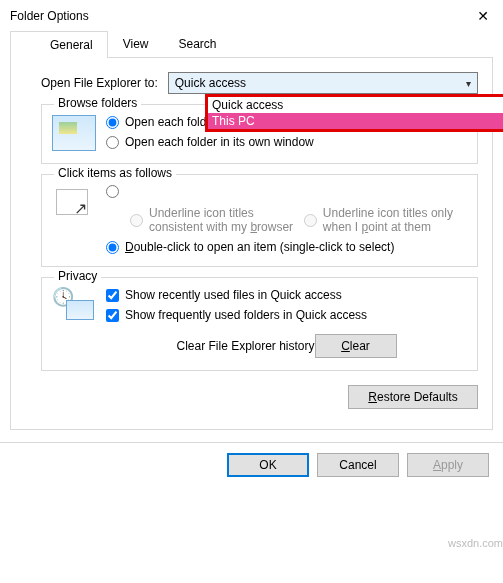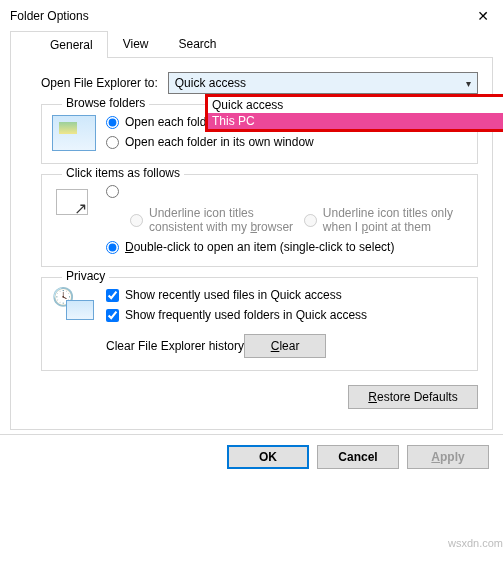--- a/index.html
+++ b/index.html
@@ -13,34 +13,34 @@
 .tab.active { border-color: #d9d9d9; background: #fff; position: relative; top: 1px; padding-left: 39px; }
 .panel { border: 1px solid #d9d9d9; border-top: none; padding: 14px 14px 20px 30px; position: relative; }
 .row-open { display: flex; align-items: center; gap: 10px; margin-bottom: 10px; position: relative; }
 .select { flex: 1; height: 22px; border: 1px solid #7a7a7a; background: #e6f2fb; display: flex; align-items: center; padding: 0 6px; justify-content: space-between; }
 .select span.chev { font-size: 10px; color: #333; }
 .dropdown { position: absolute; left: 164px; top: 22px; width: 310px; border: 3px solid #e00000; background: #fff; z-index: 10; }
 .dropdown .opt { padding: 1px 4px; }
 .dropdown .opt.sel { background: #fff; }
 .dropdown .opt.hov { background: #ec4899; color: #fff; }
 .group { border: 1px solid #d9d9d9; margin-top: 10px; padding: 10px 10px 12px 10px; position: relative; }
-.group-legend { position: absolute; top: -9px; left: 20px; background: #fff; padding: 0 4px; }
+.group-legend { position: absolute; top: -9px; left: 12px; background: #fff; padding: 0 4px; }
 .grow { display: flex; align-items: flex-start; gap: 10px; }
 .icon48 { width: 44px; height: 36px; flex: 0 0 44px; }
 .radios { display: flex; flex-direction: column; gap: 6px; }
 .radio, .check { display: flex; align-items: center; gap: 6px; }
 .radio input, .check input { margin: 0; }
 .sub { color: #8a8a8a; margin-left: 24px; display: flex; flex-direction: row; gap: 4px; margin-top: 2px; }
 .sub .radio span { color: #8a8a8a; }
 .btn { min-width: 82px; height: 24px; border: 1px solid #adadad; background: #e1e1e1; display: inline-flex; align-items: center; justify-content: center; padding: 0 10px; }
 .btn.default { border: 2px solid #0078d7; background: #e1e1e1; }
 .btn.disabled { color: #9a9a9a; }
-.clear-row { display: flex; align-items: center; justify-content: flex-start; margin-top: 10px; padding-left: 54px; }
+.clear-row { display: flex; align-items: center; justify-content: center; margin-top: 10px; padding-left: 54px; }
 .restore-row { display: flex; justify-content: flex-end; margin-top: 14px; }
-.footer { border-top: 1px solid #d9d9d9; margin-top: 4px; padding: 10px 14px 12px 0; display: flex; justify-content: flex-end; gap: 8px; font-weight: bold; }
+.footer { border-top: 1px solid #d9d9d9; margin-top: 12px; padding: 10px 14px 12px 0; display: flex; justify-content: flex-end; gap: 8px; }
 .watermark { position: absolute; right: 0; bottom: 34px; font-size: 11px; color: #bdbdbd; z-index: 50; }
 u { text-decoration: underline; }
 
 .pic-icon { border: 1px solid #6aa6d8; background: linear-gradient(#cfe8fb,#eaf5fe); position: relative; }
 .pic-icon::after { content:""; position:absolute; left:6px; top:6px; width:18px; height:12px; background: linear-gradient(#9cd09c,#f0e68c); }
 .click-icon { position: relative; background:#fff; }
 .click-icon::before { content:""; position:absolute; left:4px; top:4px; width:30px; height:24px; border:1px solid #bbb; background:#fff; }
 .click-icon::after { content:"↖"; position:absolute; left:22px; top:14px; font-size:16px; color:#333; transform: scaleX(-1); }
 .priv-icon { position: relative; }
 .priv-icon::before { content:"🕓"; position:absolute; left:0; top:-2px; font-size:18px; }

